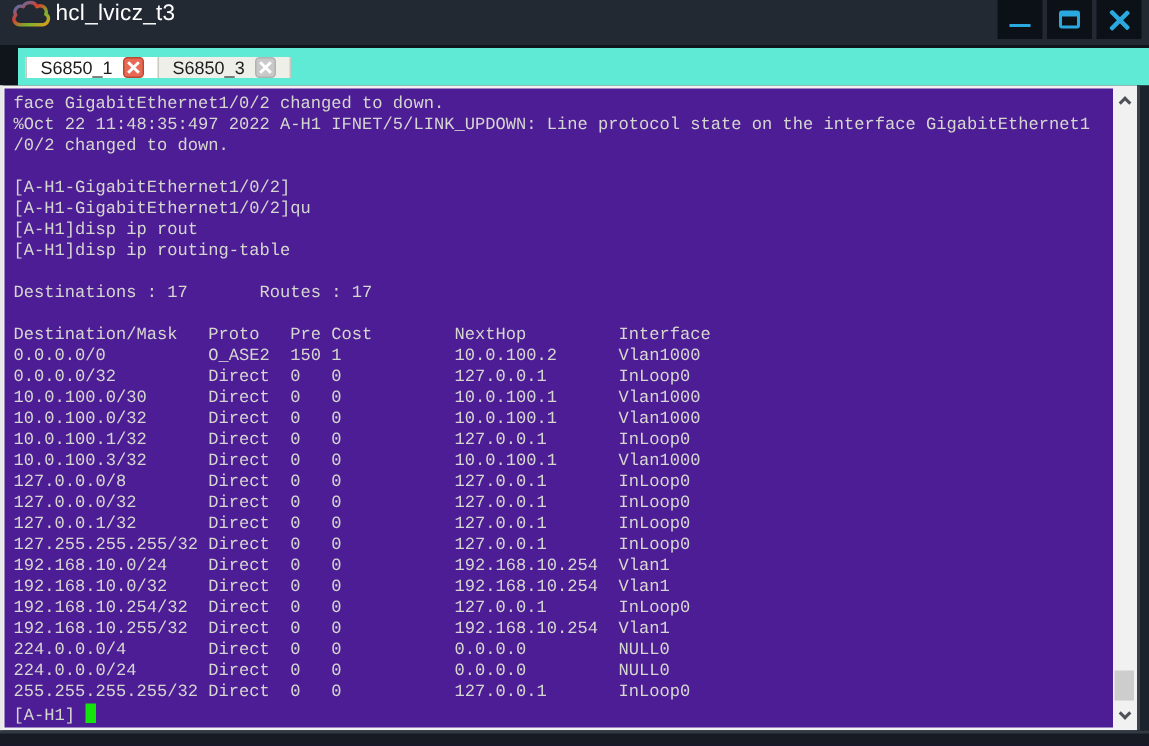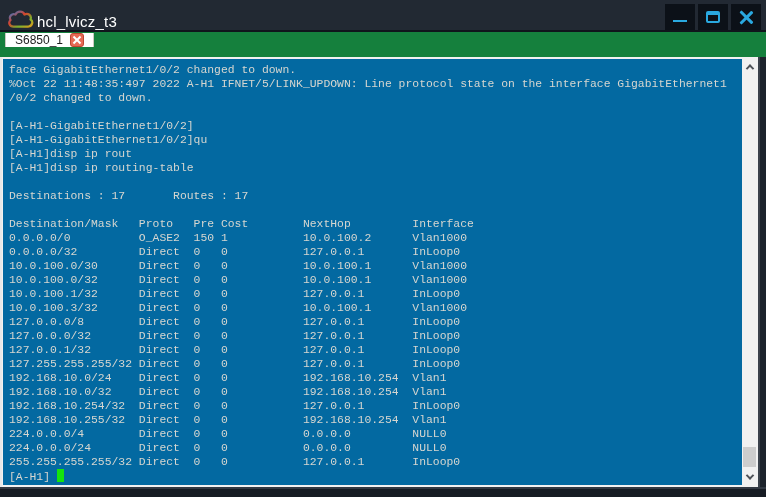--- a/index.html
+++ b/index.html
@@ -2,58 +2,58 @@
 <html><head>
 <meta charset="utf-8">
 <style>
   * { margin:0; padding:0; box-sizing:border-box; }
   html,body { width:766px; height:497px; background:#10151c; overflow:hidden; }
   body { font-family:"Liberation Sans", sans-serif; }
   .window { position:relative; width:766px; height:497px; background:#10151c; }
 
   
   .titlebar { position:absolute; top:0; left:0; right:0; height:30px;
-              background:#222933; display:flex; align-items:flex-end; padding-left:7px; }
+              background:#222933; display:flex; align-items:flex-start; padding-left:7px; }
   .logo { width:27px; height:20px; margin-right:3px; flex:none; }
   .title { color:#ffffff; font-size:15px; letter-spacing:0.2px; }
   .tb-spacer { flex:1; }
   .wbtn { width:30px; height:26px; background:#0c1118; margin-right:3px;
           display:flex; align-items:center; justify-content:center; cursor:pointer; }
   .wbtn.close { margin-right:5px; }
   .min-glyph { width:14px; height:0; border-bottom:2px solid #2aa9e0; margin-top:8px; }
   .max-glyph { width:14px; height:12px; border:2px solid #2aa9e0; border-top-width:4px; border-radius:2px; }
   .x-glyph { position:relative; width:15px; height:15px; }
   .x-glyph::before, .x-glyph::after { content:""; position:absolute; left:6.5px; top:-1px;
       width:2.5px; height:17px; background:#2aa9e0; border-radius:1px; }
   .x-glyph::before { transform:rotate(45deg); }
   .x-glyph::after  { transform:rotate(-45deg); }
 
   
-  .tabbar { position:absolute; top:30px; left:0; right:0; height:27px;
-            background:#15803d; border-top:2px solid #10151c; display:flex;
-            align-items:flex-start; padding-left:5px; }
+  .tabbar { position:absolute; top:30px; left:12px; right:0; height:27px;
+            background:#5eead4; border-top:2px solid #10151c; display:flex;
+            align-items:center; padding-left:5px; }
   .tab { display:flex; align-items:center; gap:7px; padding:0 9px; margin-top:1px;
          font-size:12px; color:#1d1d1d; border-right:1px solid #c9c9c0; cursor:pointer;
          background:#efefe9; }
   .tab.active { background:#ffffff; border-left:1px solid #c9c9c0; }
   .tabclose { width:14px; height:14px; border-radius:3px; display:flex; align-items:center;
               justify-content:center; cursor:pointer; }
   .tabclose.red  { background:#e66a55; border:1px solid #bf4631; }
   .tabclose.gray { background:#c9c9c9; border:1px solid #b2b2b2; }
   .tx { position:relative; width:8px; height:8px; }
   .tx::before, .tx::after { content:""; position:absolute; left:3px; top:-1px;
       width:2px; height:10px; background:#ffffff; }
   .tx::before { transform:rotate(45deg); }
   .tx::after  { transform:rotate(-45deg); }
 
   
   .termwrap { position:absolute; top:57px; left:0; right:8px; bottom:10px;
               background:#f1f1f1; border-left:2px solid #e9e9e9; padding:2px 1px 2px 1px;
               display:flex; }
-  pre.terminal { flex:1; background:#0369a1; color:#d6d6d0; overflow:hidden;
+  pre.terminal { flex:1; background:#4c1d95; color:#d6d6d0; overflow:hidden;
                  font-family:"Liberation Mono","DejaVu Sans Mono",monospace;
                  font-size:11.4px; line-height:14px; padding:4px 0 0 6px;
                  white-space:pre; cursor:text; }
   .cursor { display:inline-block; width:7px; height:13px; background:#15e40c;
             vertical-align:-2px; }
 
   
   .vscroll { width:15px; flex:none; background:#f1f1f1; position:relative; cursor:default; }
   .sb-btn { position:absolute; left:0; width:15px; height:16px; display:flex;
             align-items:center; justify-content:center; cursor:pointer; }
@@ -100,20 +100,26 @@
     </div>
   </div>
 
   <div class="tabbar">
     <div class="tab active">
       <span>S6850_1</span>
       <span class="tabclose red">
         <span class="tx"></span>
       </span>
     </div>
+    <div class="tab">
+      <span>S6850_3</span>
+      <span class="tabclose gray">
+        <span class="tx"></span>
+      </span>
+    </div>
   </div>
 
   <div class="termwrap">
     <pre class="terminal"><span>face GigabitEthernet1/0/2 changed to down.
 %Oct 22 11:48:35:497 2022 A-H1 IFNET/5/LINK_UPDOWN: Line protocol state on the interface GigabitEthernet1
 /0/2 changed to down.
 
 [A-H1-GigabitEthernet1/0/2]
 [A-H1-GigabitEthernet1/0/2]qu
 [A-H1]disp ip rout

